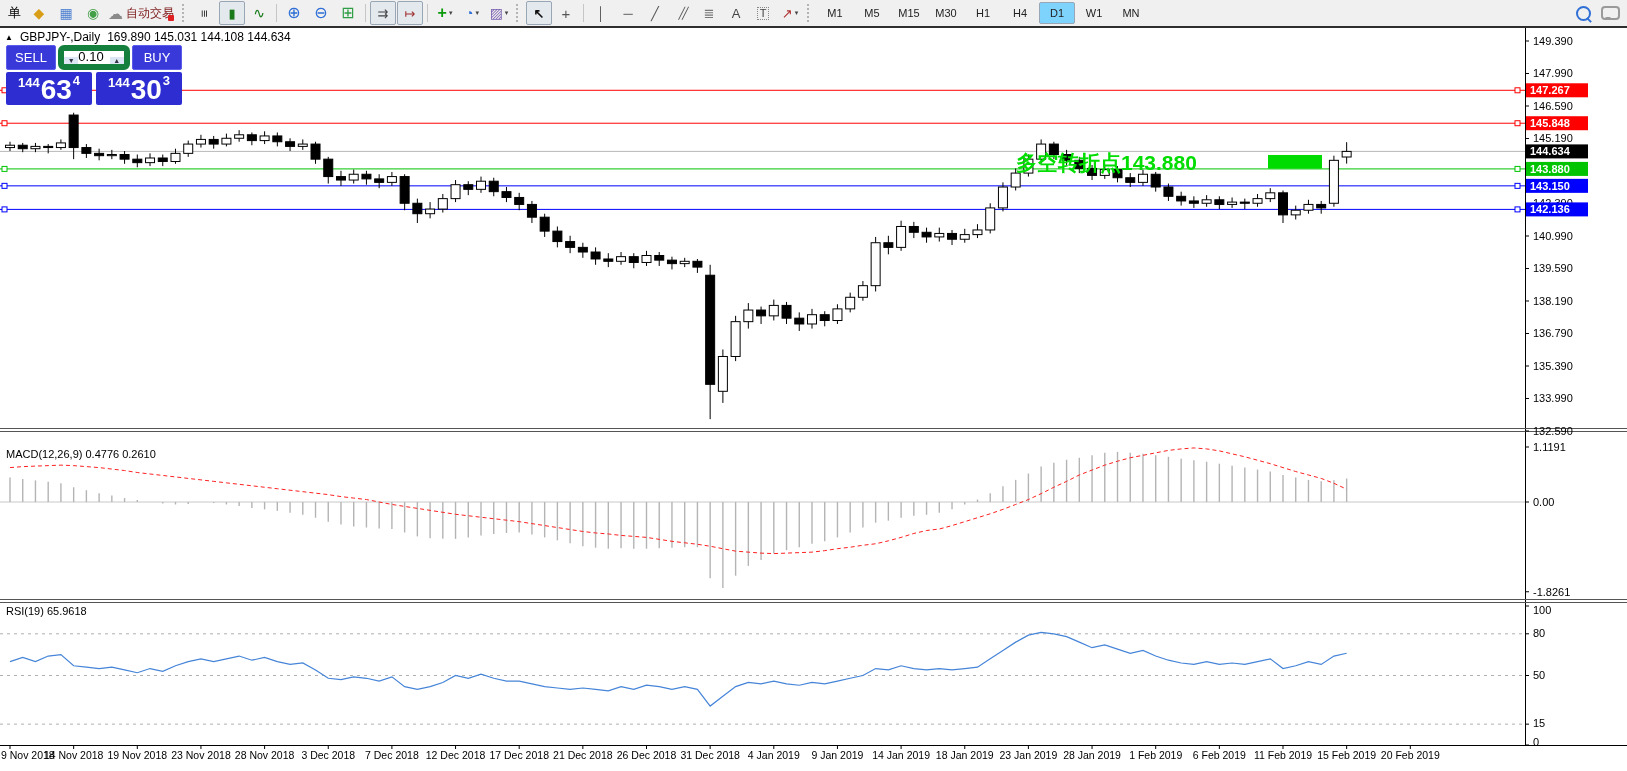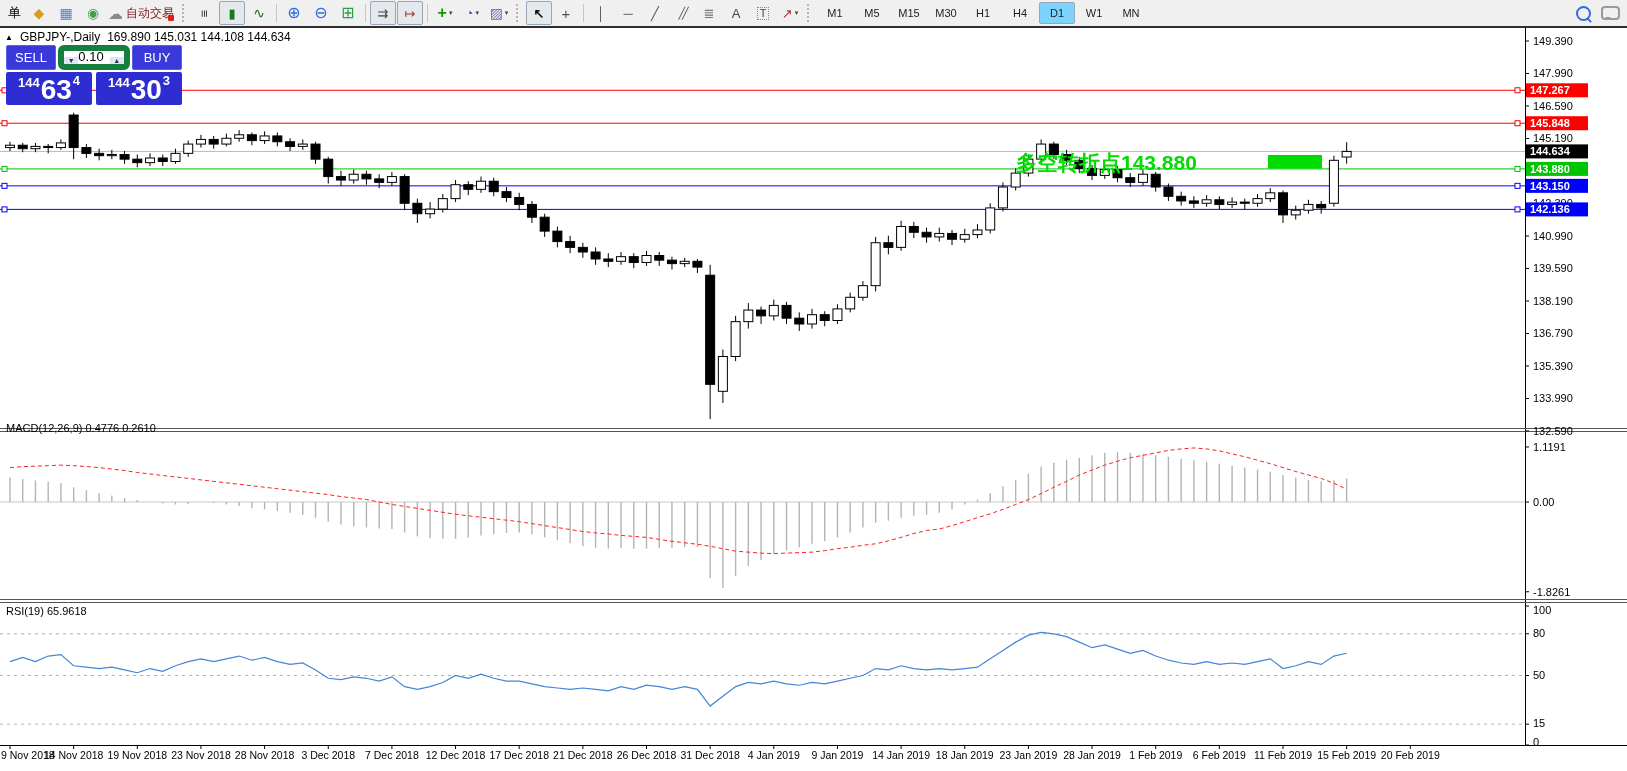--- a/index.html
+++ b/index.html
@@ -656,15 +656,15 @@
         <span class="tp-sup">4</span>
       </div>
       <div class="tp-price">
         <span class="tp-prefix">144</span>
         <span class="tp-big">30</span>
         <span class="tp-sup">3</span>
       </div>
     </div>
   </div>
 
-  <div class="pane-label" style="top:394px">MACD(12,26,9) 0.4776 0.2610</div>
+  <div class="pane-label" style="top:420px">MACD(12,26,9) 0.4776 0.2610</div>
   <div class="pane-label" style="top:577px">RSI(19) 65.9618</div>
 </div>
 
 </body></html>

